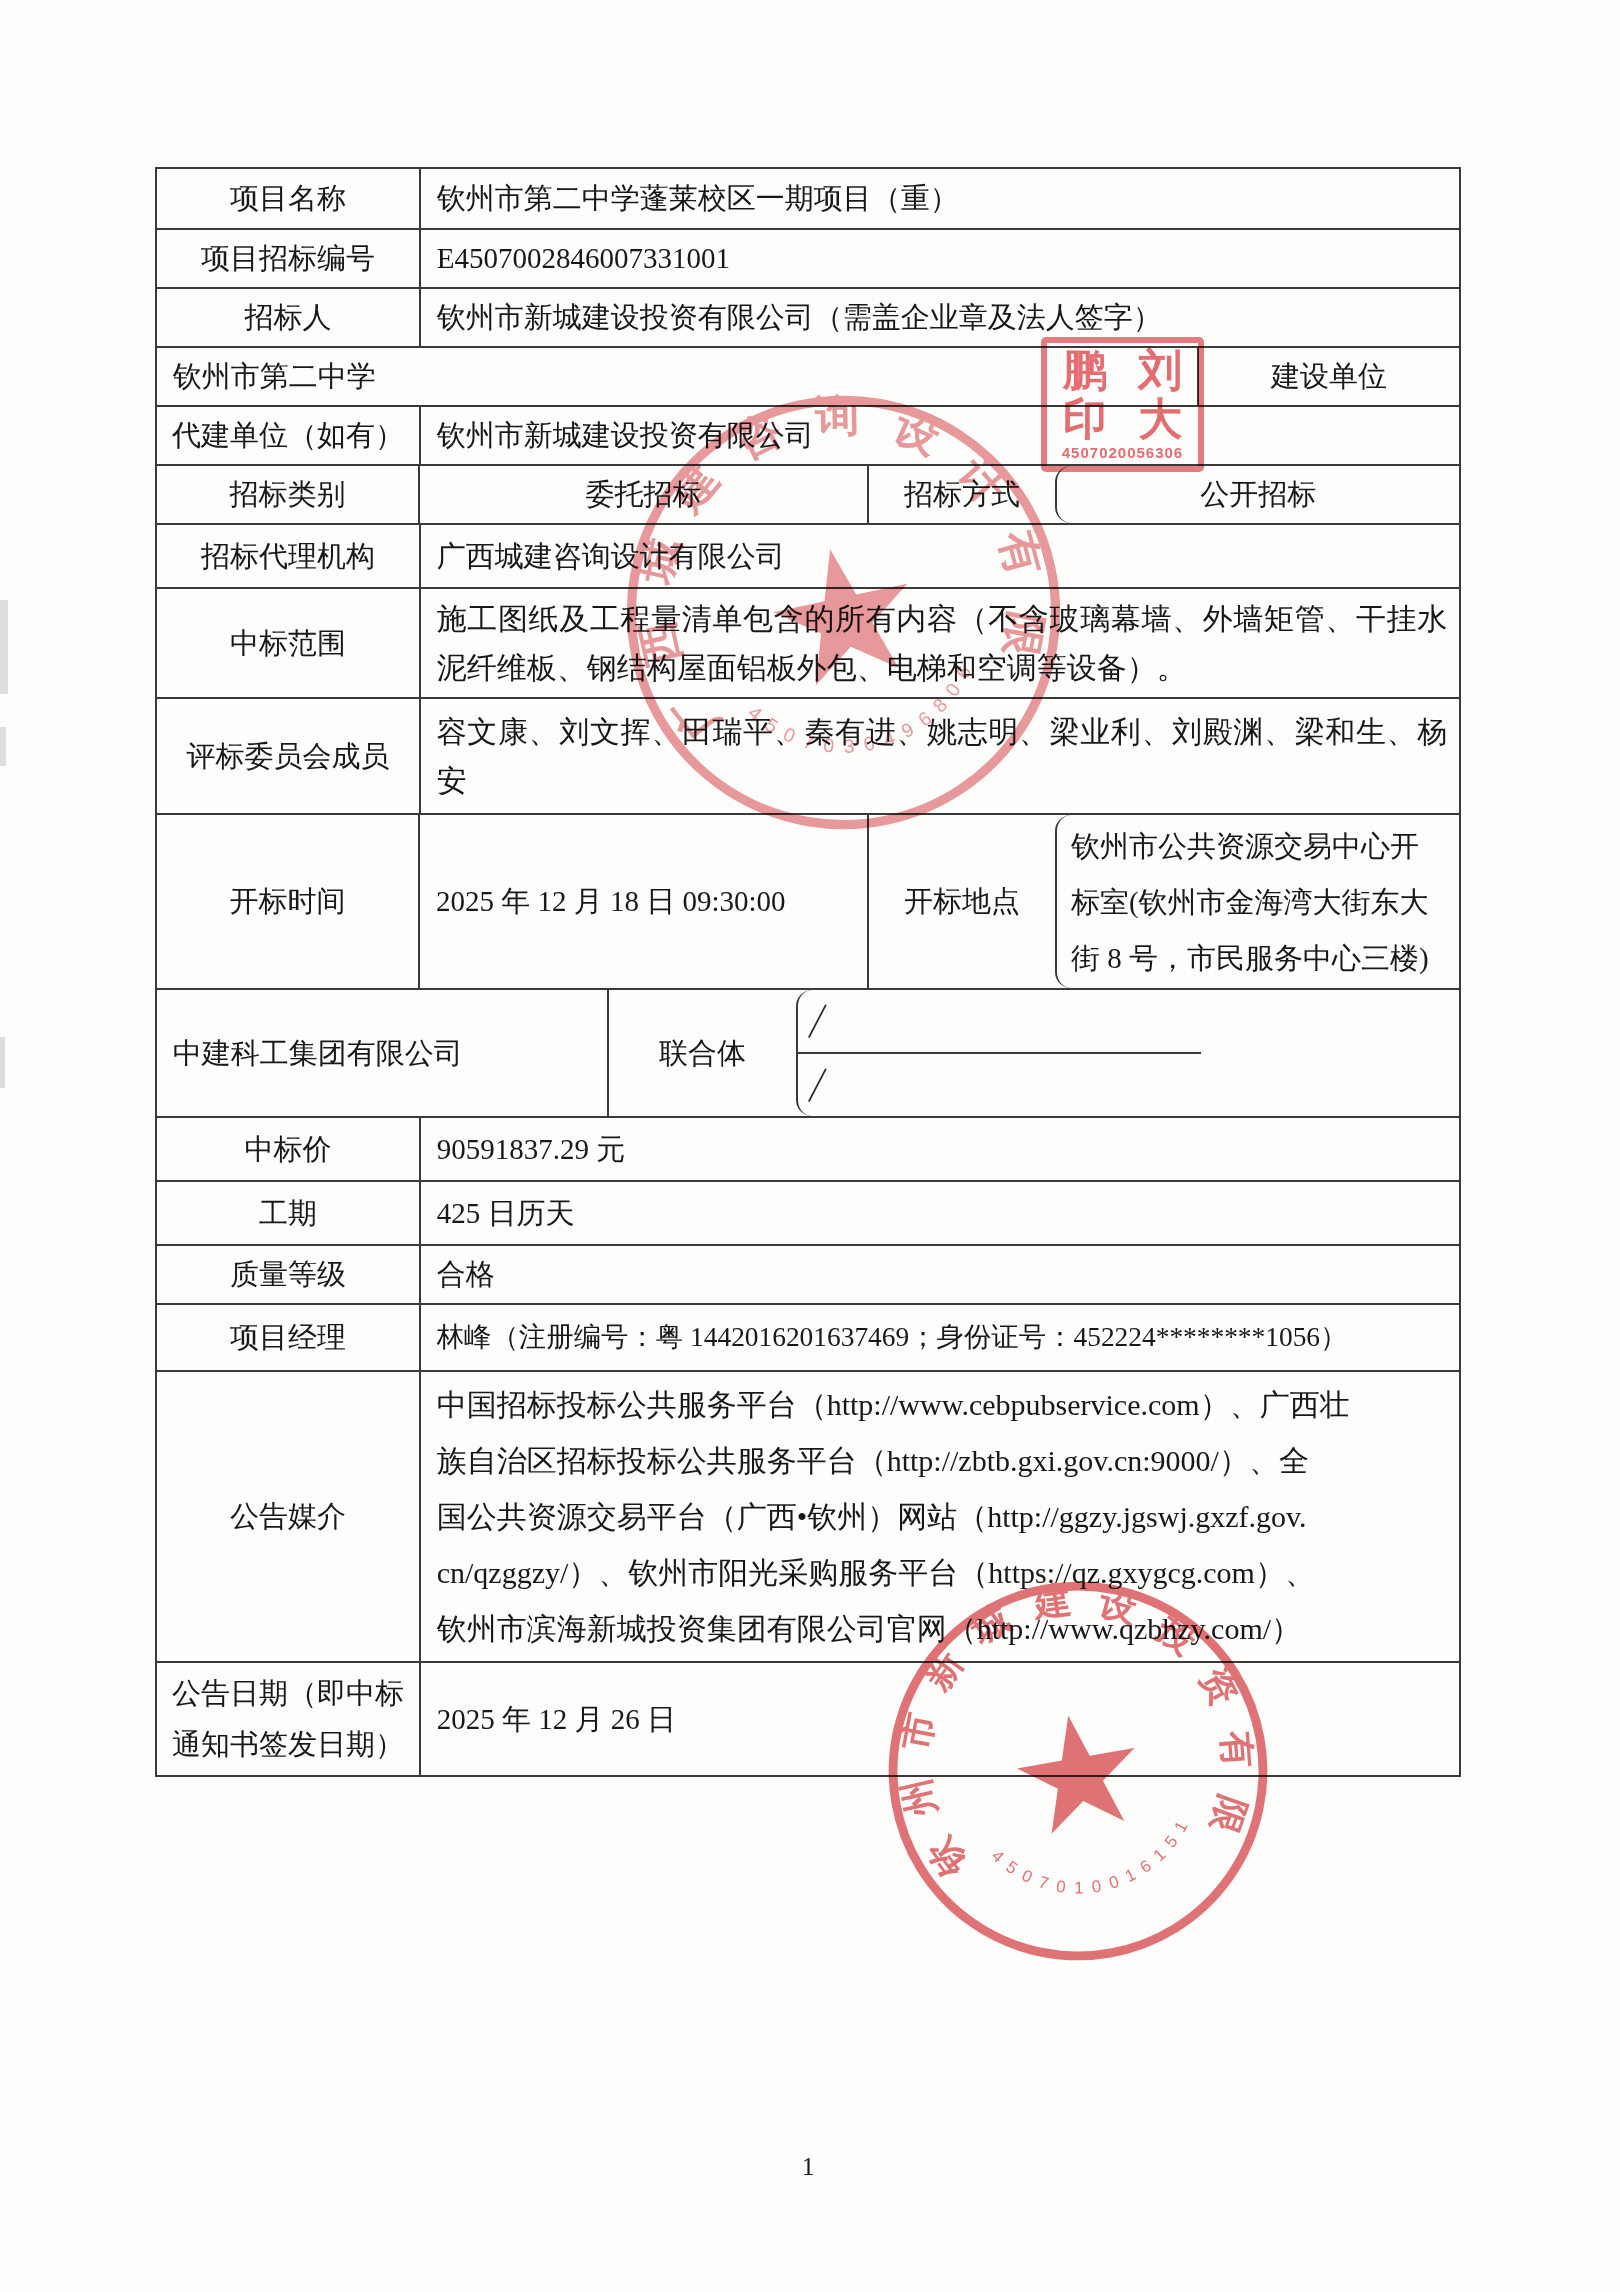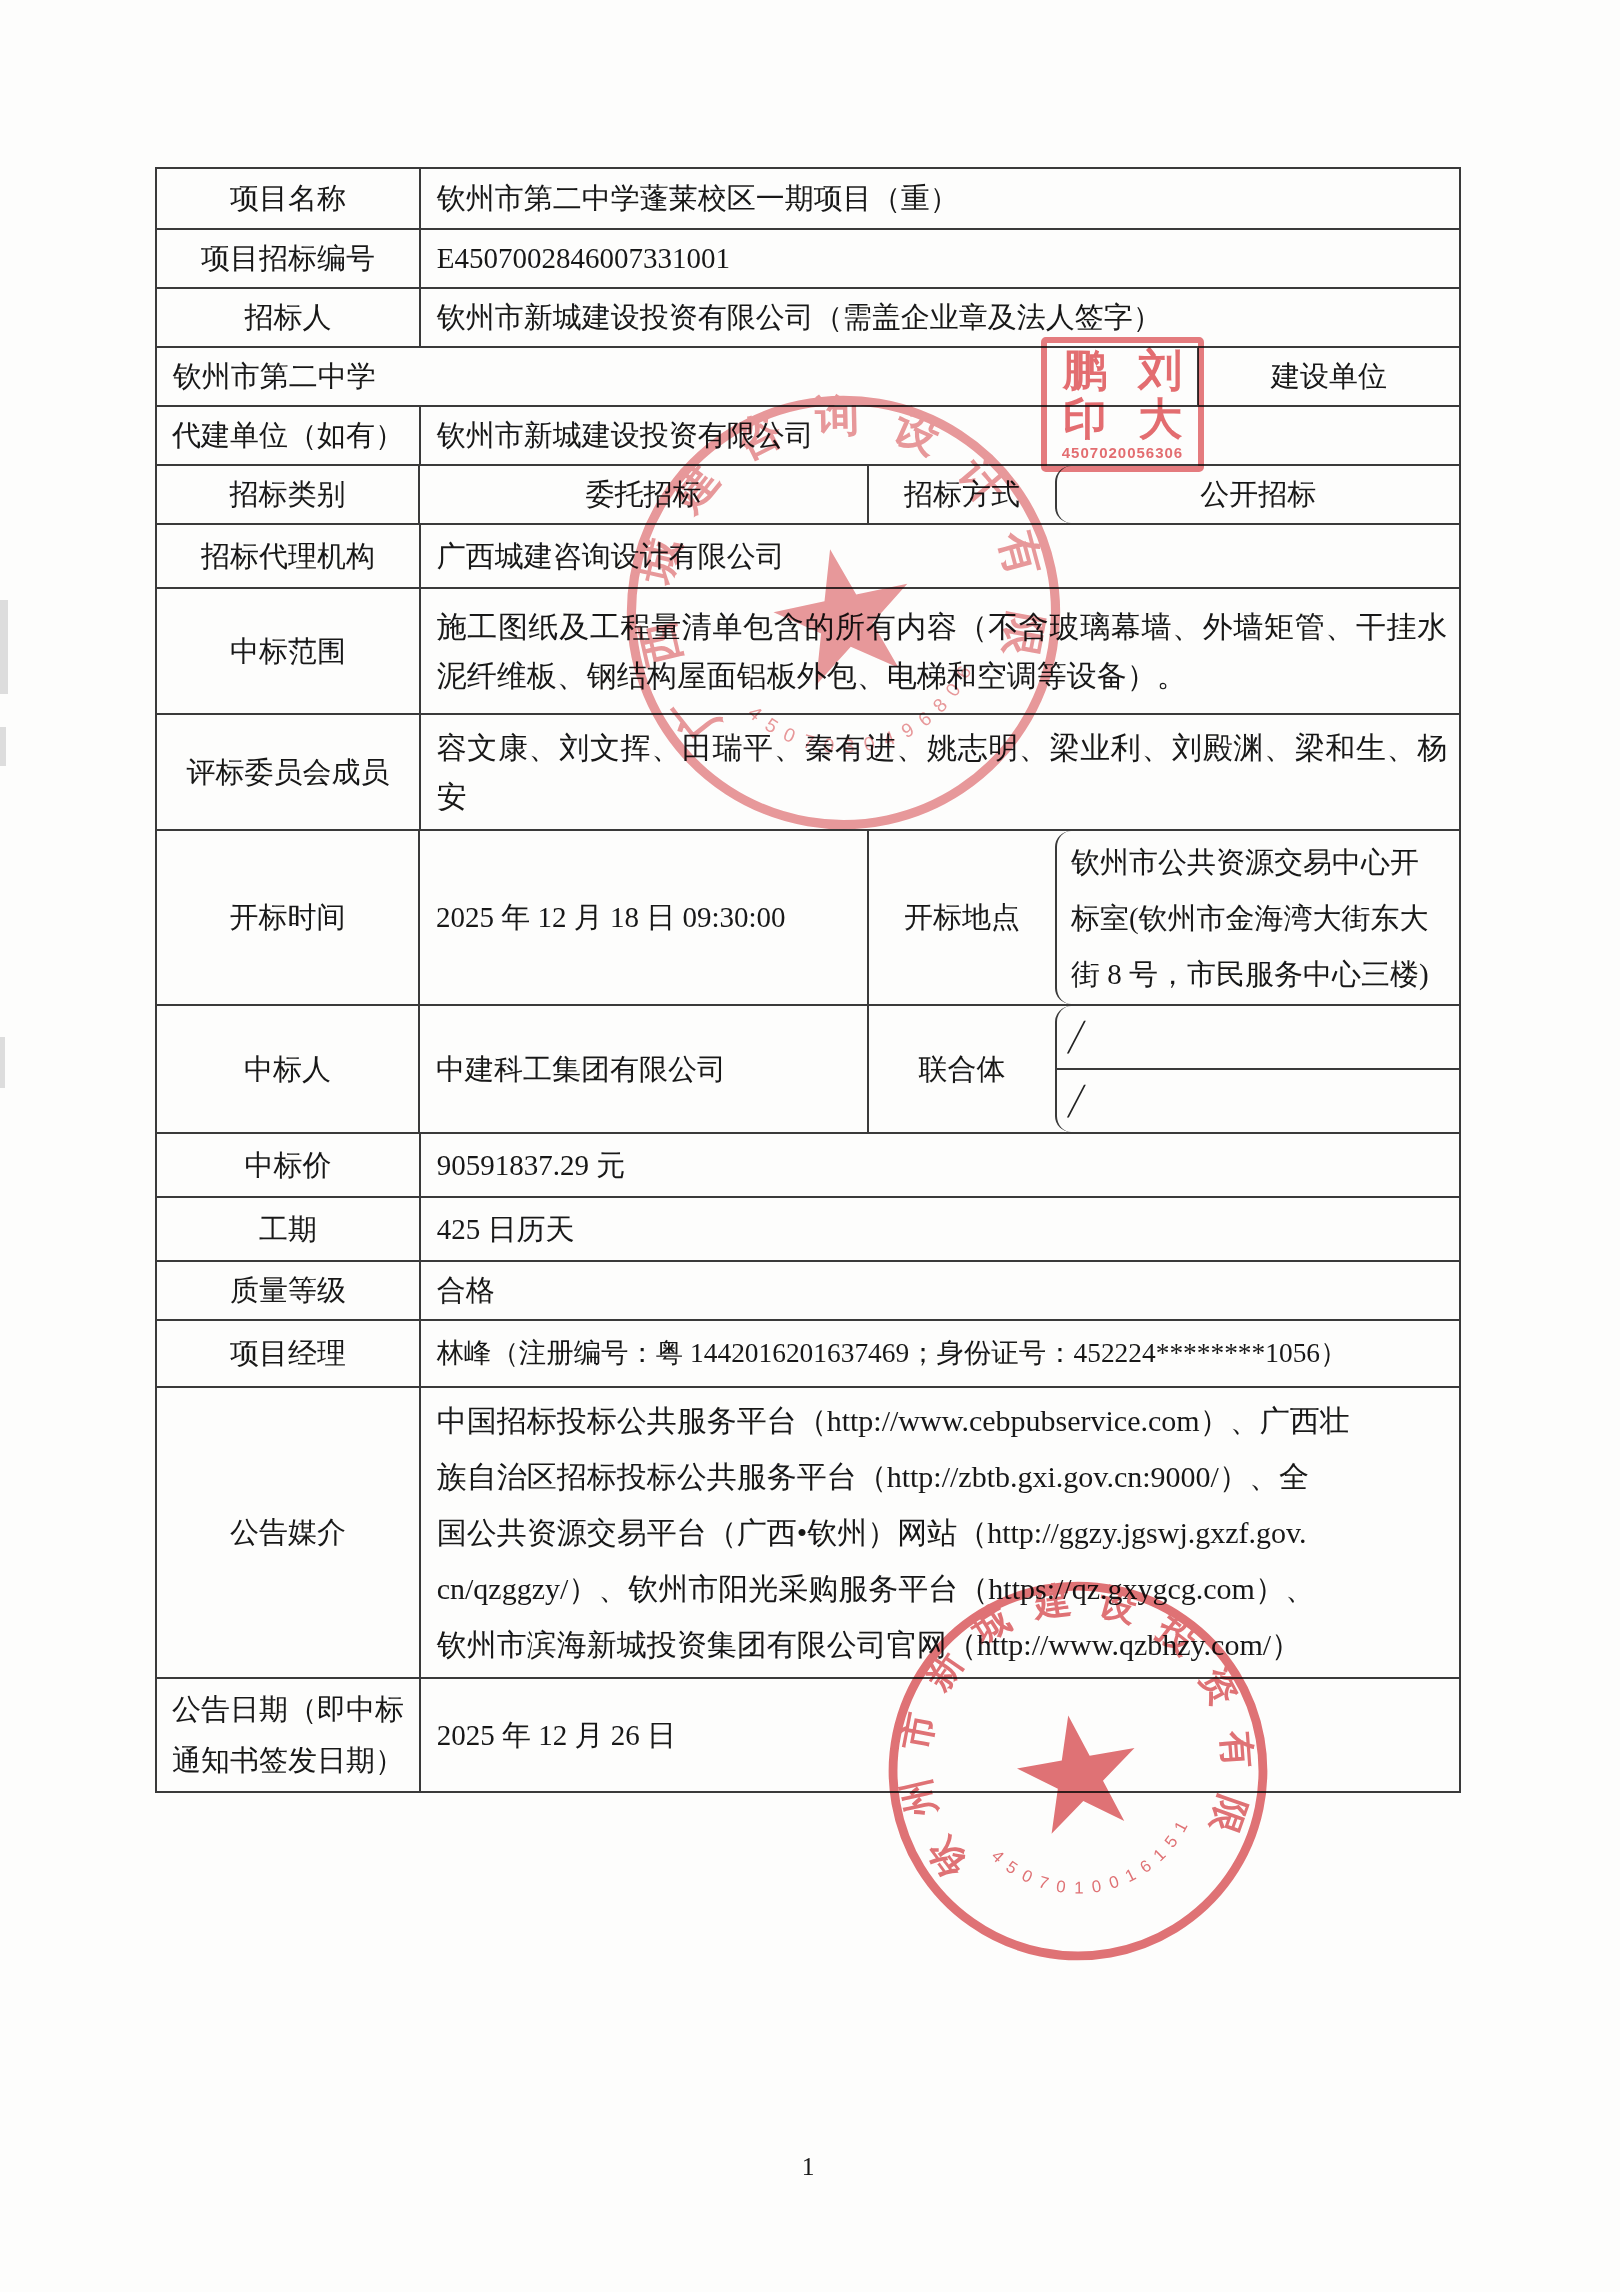--- a/index.html
+++ b/index.html
@@ -33,21 +33,21 @@
     font-size:29px;line-height:1.25;overflow:hidden;
   }
   .cell + .cell{border-left:2px solid var(--line);}
   .lab{width:262px;justify-content:center;text-align:center;padding:0 7.8px;}
   .val{flex:1;padding:0 11.8px 0 15.7px;}
   .v2{width:450px;padding:0 7.8px 0 15.7px;}
   .l2{width:189px;justify-content:center;text-align:center;}
   .v4{width:405px;padding:0 7.8px 0 13.7px;border-radius:16px;}
   .center{justify-content:center;padding:0;}
   .h60{height:59px}.h65{height:64px}.h68{height:67px}
-  .h112{height:126px}.h118{height:116px}.h179{height:175px}
+  .h112{height:110px}.h118{height:116px}.h179{height:175px}
   .h131{height:128px}.h297{height:291px}.h116{height:114px}
   .para{line-height:49px;text-align:justify;font-size:30px;}
   .para59{line-height:58px;}
   .pre{white-space:pre-line;line-height:56px;}
   .tight{font-size:27.4px;white-space:nowrap;}
   .wrap-label{line-height:51px;}
   .joint{flex-direction:column;align-items:stretch;padding:0;}
   .joint .sub{flex:1;display:flex;align-items:center;padding-left:13.7px;box-sizing:border-box;}
   .joint .sub:first-child{border-bottom:2px solid var(--line);}
   .slash{font-size:39px;display:inline-block;transform:skewX(-14deg) scaleY(1.25);color:#222;}
@@ -136,21 +136,20 @@
     <div class="row h179">
       <div class="cell lab">开标时间</div>
       <div class="cell v2">2025 年 12 月 18 日 09:30:00</div>
       <div class="cell l2">开标地点</div>
       <div class="cell v4 pre">钦州市公共资源交易中心开
 标室(钦州市金海湾大街东大
 街 8 号，市民服务中心三楼)</div>
     </div>
 
     <div class="row h131">
-      <div class="cell lab">中标人</div>
       <div class="cell v2">中建科工集团有限公司</div>
       <div class="cell l2">联合体</div>
       <div class="cell v4 joint">
         <div class="sub">
             <span class="slash">/</span>
           </div>
         <div class="sub">
             <span class="slash">/</span>
           </div>
       </div>

